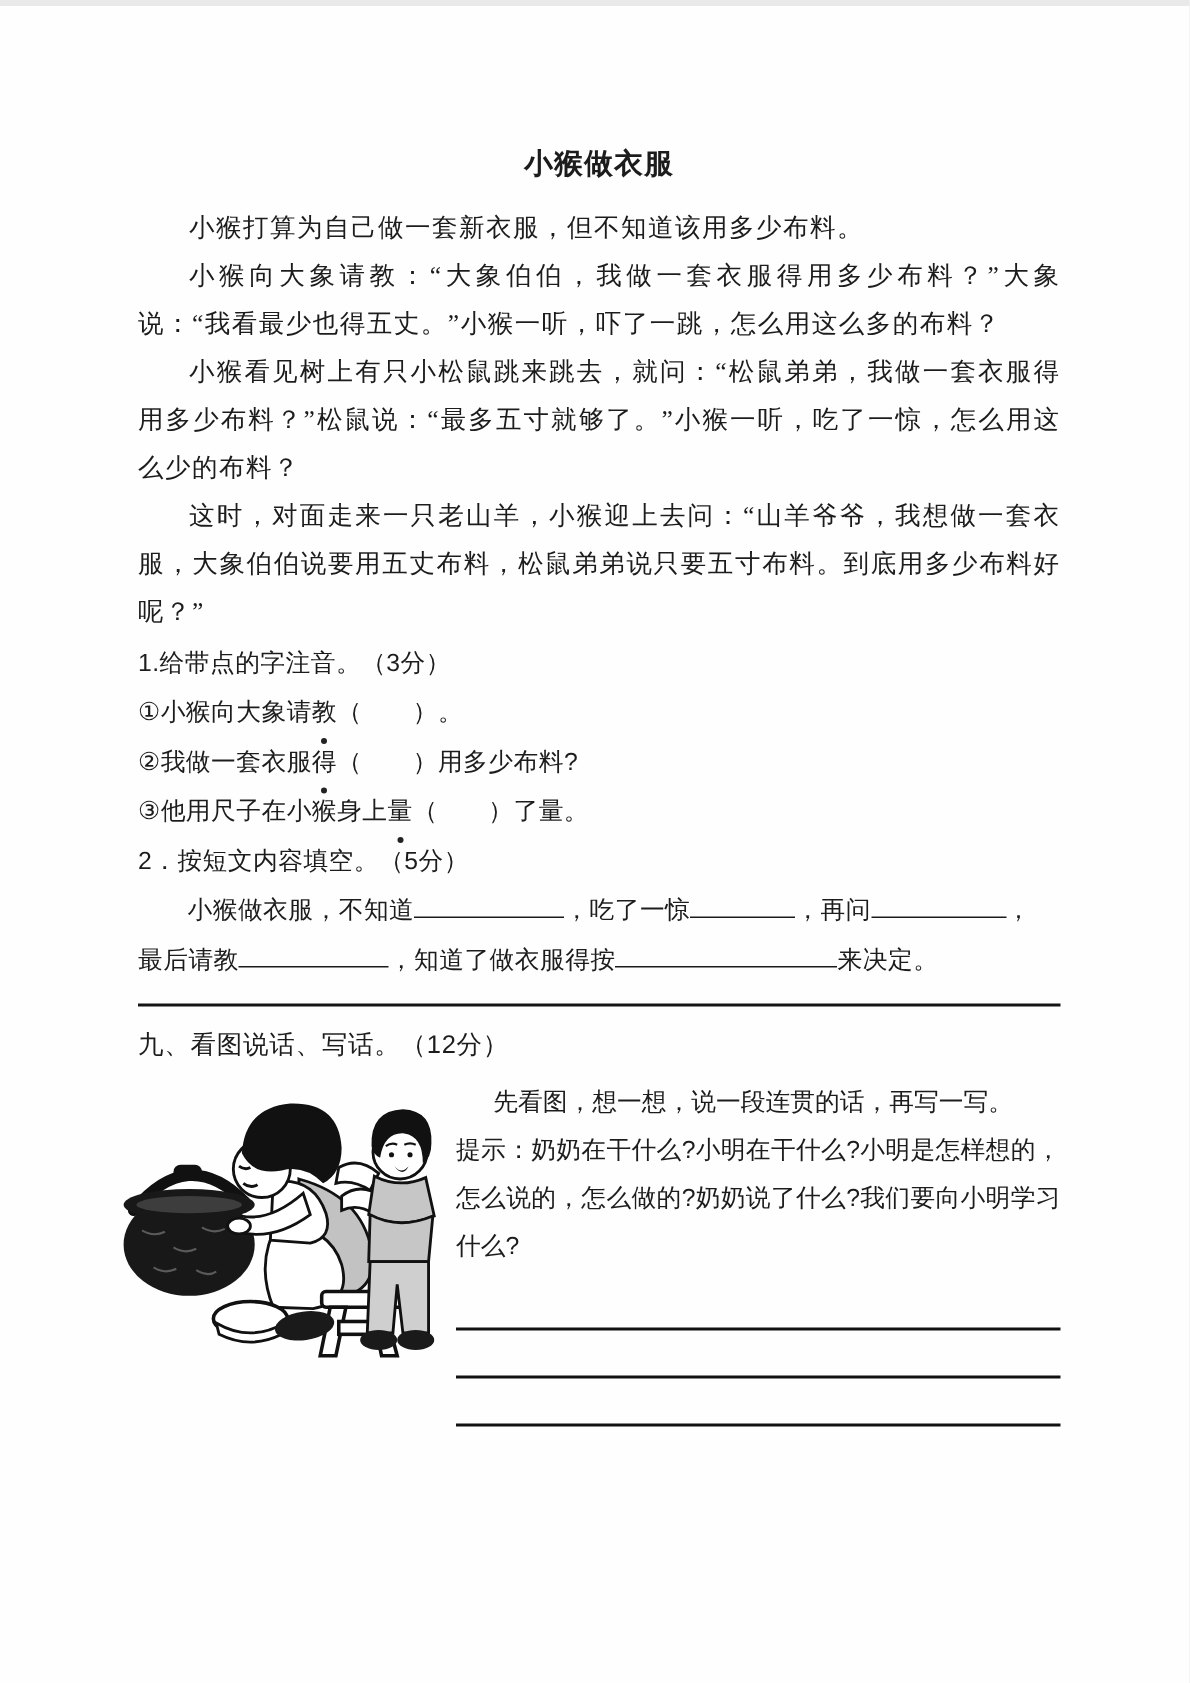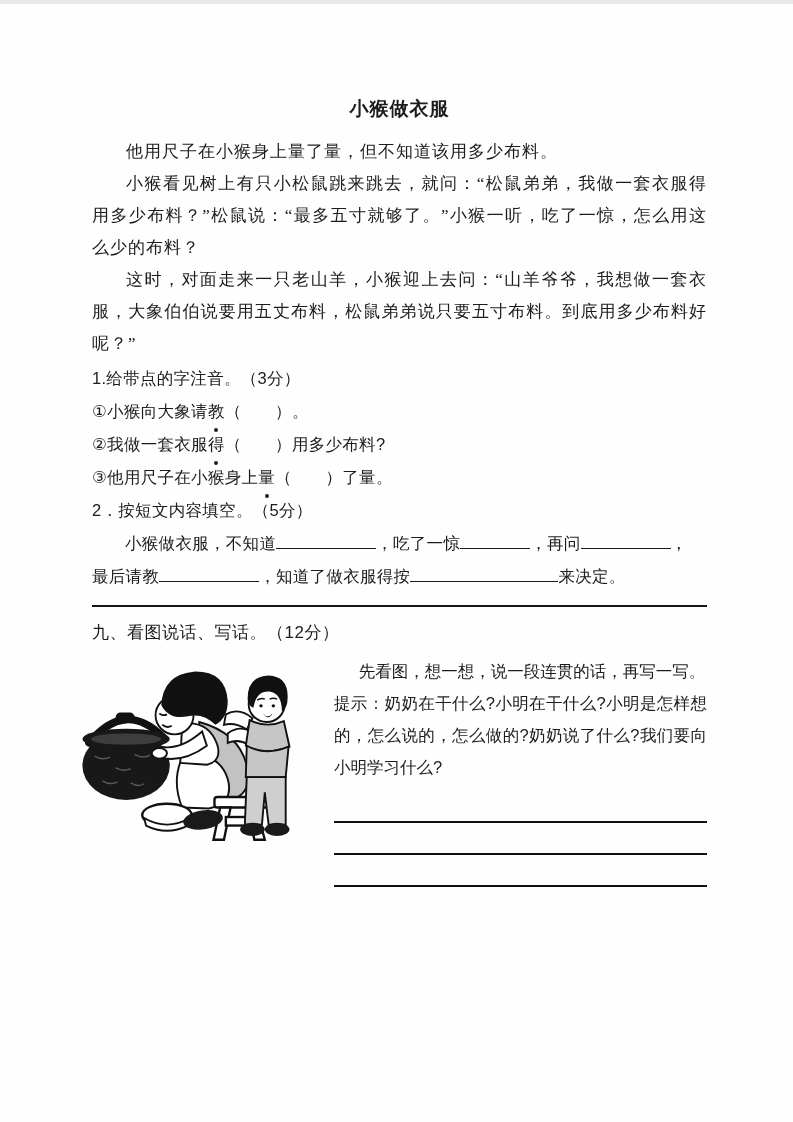--- a/index.html
+++ b/index.html
@@ -64,21 +64,21 @@
     font-family:"Liberation Sans","DejaVu Sans",sans-serif;
     font-size:16.5px;
     line-height:32px;
   }
   .sec9-heading{
     font-size:17px;
     line-height:32px;
     margin-bottom:6px;
     letter-spacing:0.5px;
   }
-  .sec9-row{display:flex;gap:30px;}
+  .sec9-row{display:flex;}
   .figure{
     flex:0 0 auto;
     width:230px;
     margin-left:-18px;
     padding-top:10px;
   }
   .figure svg{display:block;width:222px;height:190px;}
   .sec9-text{flex:1;min-width:0;}
   .sec9-intro{text-indent:1.5em;white-space:nowrap;}
   .sec9-hint{text-align:justify;}
@@ -89,21 +89,22 @@
   .write-line.first{margin-top:8px;}
 </style>
 </head>
 <body>
 
 <div class="page">
 
   <h1 class="title">小猴做衣服</h1>
 
   <div class="passage">
-    <p class="para">他用尺子在小猴身上量了量，但不知道该用多少布料。</p>
+    <p class="para">小猴打算为自己做一套新衣服，但不知道该用多少布料。</p>
+    <p class="para">小猴向大象请教：“大象伯伯，我做一套衣服得用多少布料？”大象说：“我看最少也得五丈。”小猴一听，吓了一跳，怎么用这么多的布料？</p>
     <p class="para">小猴看见树上有只小松鼠跳来跳去，就问：“松鼠弟弟，我做一套衣服得用多少布料？”松鼠说：“最多五寸就够了。”小猴一听，吃了一惊，怎么用这么少的布料？</p>
     <p class="para">这时，对面走来一只老山羊，小猴迎上去问：“山羊爷爷，我想做一套衣服，大象伯伯说要用五丈布料，松鼠弟弟说只要五寸布料。到底用多少布料好呢？”</p>
   </div>
 
   <div class="questions">
 
     <div class="qline">1.给带点的字注音。（3分）</div>
 
     <div class="qline"><span>①小猴向大象请</span><span class="dot-char">教</span><span>（　　）。</span></div>
 

